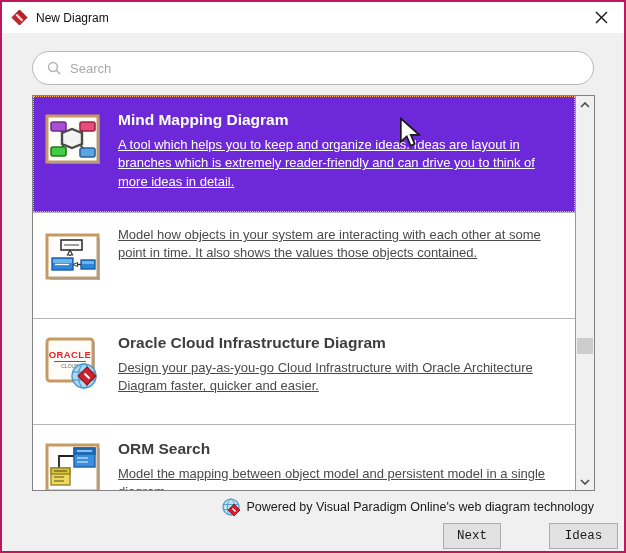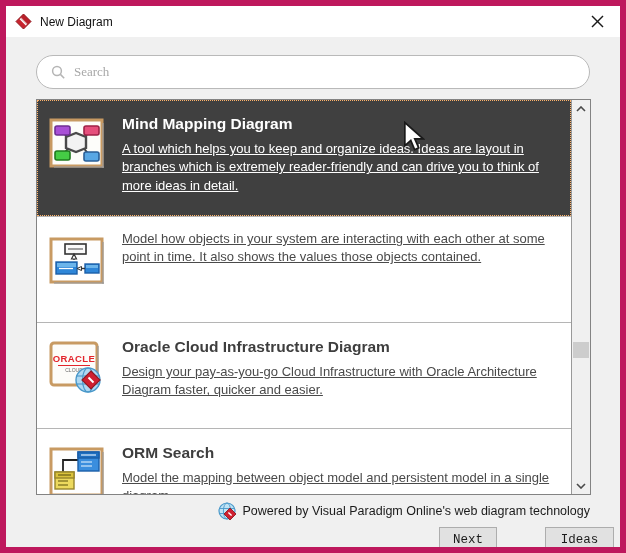--- a/index.html
+++ b/index.html
@@ -1,21 +1,21 @@
 <!DOCTYPE html>
 <html><head>
 <meta charset="utf-8">
 <style>
   * { box-sizing: border-box; margin: 0; padding: 0; }
   html,body { background:#d8d8d8; }
   body { font-family: "Liberation Sans", sans-serif; }
 
   .window {
     position: relative; width: 626px; height: 553px;
-    background:#f0f0f0; border:6px solid #be185d; overflow:hidden;
+    background:#f0f0f0; border:2px solid #be185d; overflow:hidden;
   }
 
   
   .titlebar {
     height:31px; background:#ffffff; display:flex; align-items:center;
     padding-left:9px;
   }
   .titlebar .app-icon { width:17px; height:17px; flex:0 0 auto; }
   .titlebar .title { font-size:12px; color:#111; margin-left:8px; flex:1; }
   .close-btn {
@@ -24,34 +24,34 @@
   }
 
   
   .search-wrap {
     margin:18px 30px 10px 30px; height:34px; background:#fff;
     border:1px solid #b9b9b9; border-radius:17px;
     display:flex; align-items:center; padding:0 14px;
   }
   .search-wrap input {
     border:none; outline:none; flex:1; font-size:13px; color:#333;
-    font-family:Liberation Serif, serif; background:transparent; margin-left:8px;
+    font-family:Liberation Sans, sans-serif; background:transparent; margin-left:8px;
   }
   .search-wrap input::placeholder { color:#a8a8a8; }
 
   
   .list-box {
     margin:0 29px 0 30px; height:396px; background:#fff;
     border:1px solid #838383; display:flex; overflow:hidden;
   }
   .items-col { flex:1; overflow:hidden; }
   .vd-item { display:flex; padding:13px 8px 10px 11px; height:106px; background:#fff; }
   .vd-item + .vd-item { border-top:1px solid #b5b5b5; }
   .vd-item.selected {
-    background:#404040; height:116px;
+    background:#6d28d9; height:116px;
     outline:1px dotted #ffb36b; outline-offset:-1px;
   }
   .vd-item .item-icon { width:58px; height:58px; flex:0 0 auto; margin-top:2px; }
   .vd-item .item-text { margin-left:16px; }
   .vd-item h3 { font-size:15.5px; font-weight:bold; color:#3e3e3e; margin:2px 0 7px 0; }
   .vd-item p { font-size:13px; color:#4a4a4a; line-height:1.42; max-width:462px;text-decoration:underline; }
   .vd-item.selected h3, .vd-item.selected p { color:#ffffff; }
 
   
   .vscroll {

